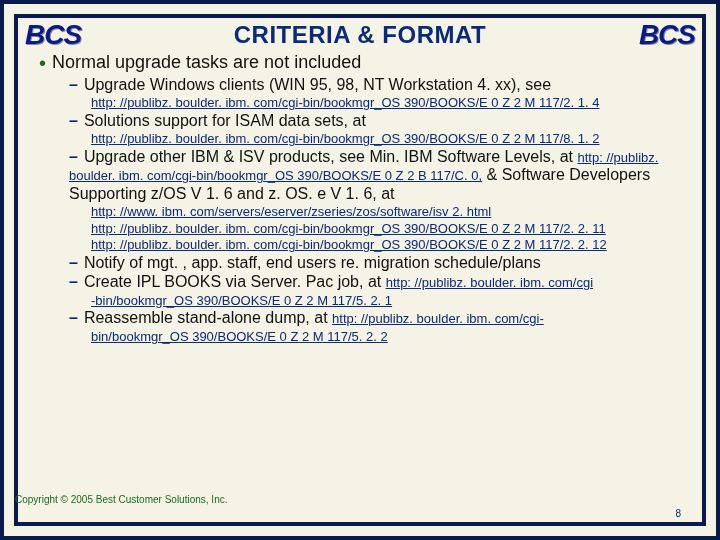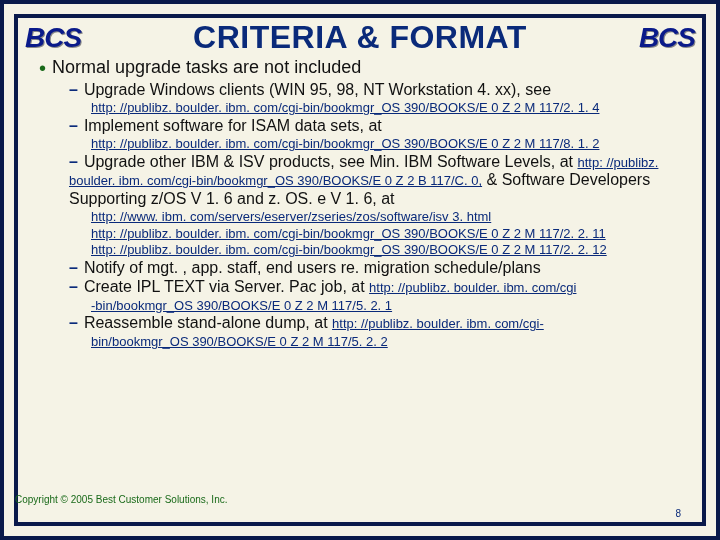--- a/index.html
+++ b/index.html
@@ -43,21 +43,21 @@
     font-style: italic;
     color: #0a1a8a;
     font-size: 28px;
     letter-spacing: -1px;
     text-shadow: 1px 1px 0 #888;
     font-family: Arial, sans-serif;
   }
   .title {
     color: #0a2a7a;
     font-weight: 700;
-    font-size: 32px;
+    font-size: 24px;
     letter-spacing: 0.5px;
     font-family: Verdana, Arial, sans-serif;
     text-align: center;
     flex: 1;
   }
   .bullet-top {
     margin: 4px 0 2px 18px;
     font-size: 18px;
     color: #111;
   }
@@ -127,38 +127,38 @@
     <div class="bullet-top tight">
       <span class="dot">•</span><span>Normal upgrade tasks are not included</span>
     </div>
 
     <div class="sub tight">
       <span class="dash">–</span><span>Upgrade Windows clients (WIN 95, 98, NT Workstation 4. xx), see</span>
     </div>
     <div class="sub-url tight">http: //publibz. boulder. ibm. com/cgi-bin/bookmgr_OS 390/BOOKS/E 0 Z 2 M 117/2. 1. 4</div>
 
     <div class="sub tight">
-      <span class="dash">–</span><span>Implement software for ISAM data sets, at</span>
+      <span class="dash">–</span><span>Solutions support for ISAM data sets, at</span>
     </div>
     <div class="sub-url tight">http: //publibz. boulder. ibm. com/cgi-bin/bookmgr_OS 390/BOOKS/E 0 Z 2 M 117/8. 1. 2</div>
 
     <div class="sub tight">
       <span class="dash">–</span><span>Upgrade other IBM &amp; ISV products, see Min. IBM Software Levels, at </span><span class="url-in-sub">http: //publibz. boulder. ibm. com/cgi-bin/bookmgr_OS 390/BOOKS/E 0 Z 2 B 117/C. 0,</span><span> &amp; Software Developers Supporting z/OS V 1. 6 and z. OS. e V 1. 6, at</span>
     </div>
-    <div class="sub-url tight">http: //www. ibm. com/servers/eserver/zseries/zos/software/isv 3. html</div>
+    <div class="sub-url tight">http: //www. ibm. com/servers/eserver/zseries/zos/software/isv 2. html</div>
 
     <div class="sub-url tight">http: //publibz. boulder. ibm. com/cgi-bin/bookmgr_OS 390/BOOKS/E 0 Z 2 M 117/2. 2. 11</div>
     <div class="sub-url tight">http: //publibz. boulder. ibm. com/cgi-bin/bookmgr_OS 390/BOOKS/E 0 Z 2 M 117/2. 2. 12</div>
 
     <div class="sub tight">
       <span class="dash">–</span><span>Notify of mgt. , app. staff, end users re. migration schedule/plans</span>
     </div>
 
     <div class="sub tight">
-      <span class="dash">–</span><span>Create IPL TEXT via Server. Pac job, at </span><span class="url-in-sub">http: //publibz. boulder. ibm. com/cgi</span>
+      <span class="dash">–</span><span>Create IPL BOOKS via Server. Pac job, at </span><span class="url-in-sub">http: //publibz. boulder. ibm. com/cgi</span>
     </div>
     <div class="sub-url tight">-bin/bookmgr_OS 390/BOOKS/E 0 Z 2 M 117/5. 2. 1</div>
 
     <div class="sub tight">
       <span class="dash">–</span><span>Reassemble stand-alone dump, at </span><span class="url-in-sub">http: //publibz. boulder. ibm. com/cgi-</span>
     </div>
     <div class="sub-url tight">bin/bookmgr_OS 390/BOOKS/E 0 Z 2 M 117/5. 2. 2</div>
 
     <div class="footer">Copyright © 2005 Best Customer Solutions, Inc.</div>
     <div class="page-num">8</div>

